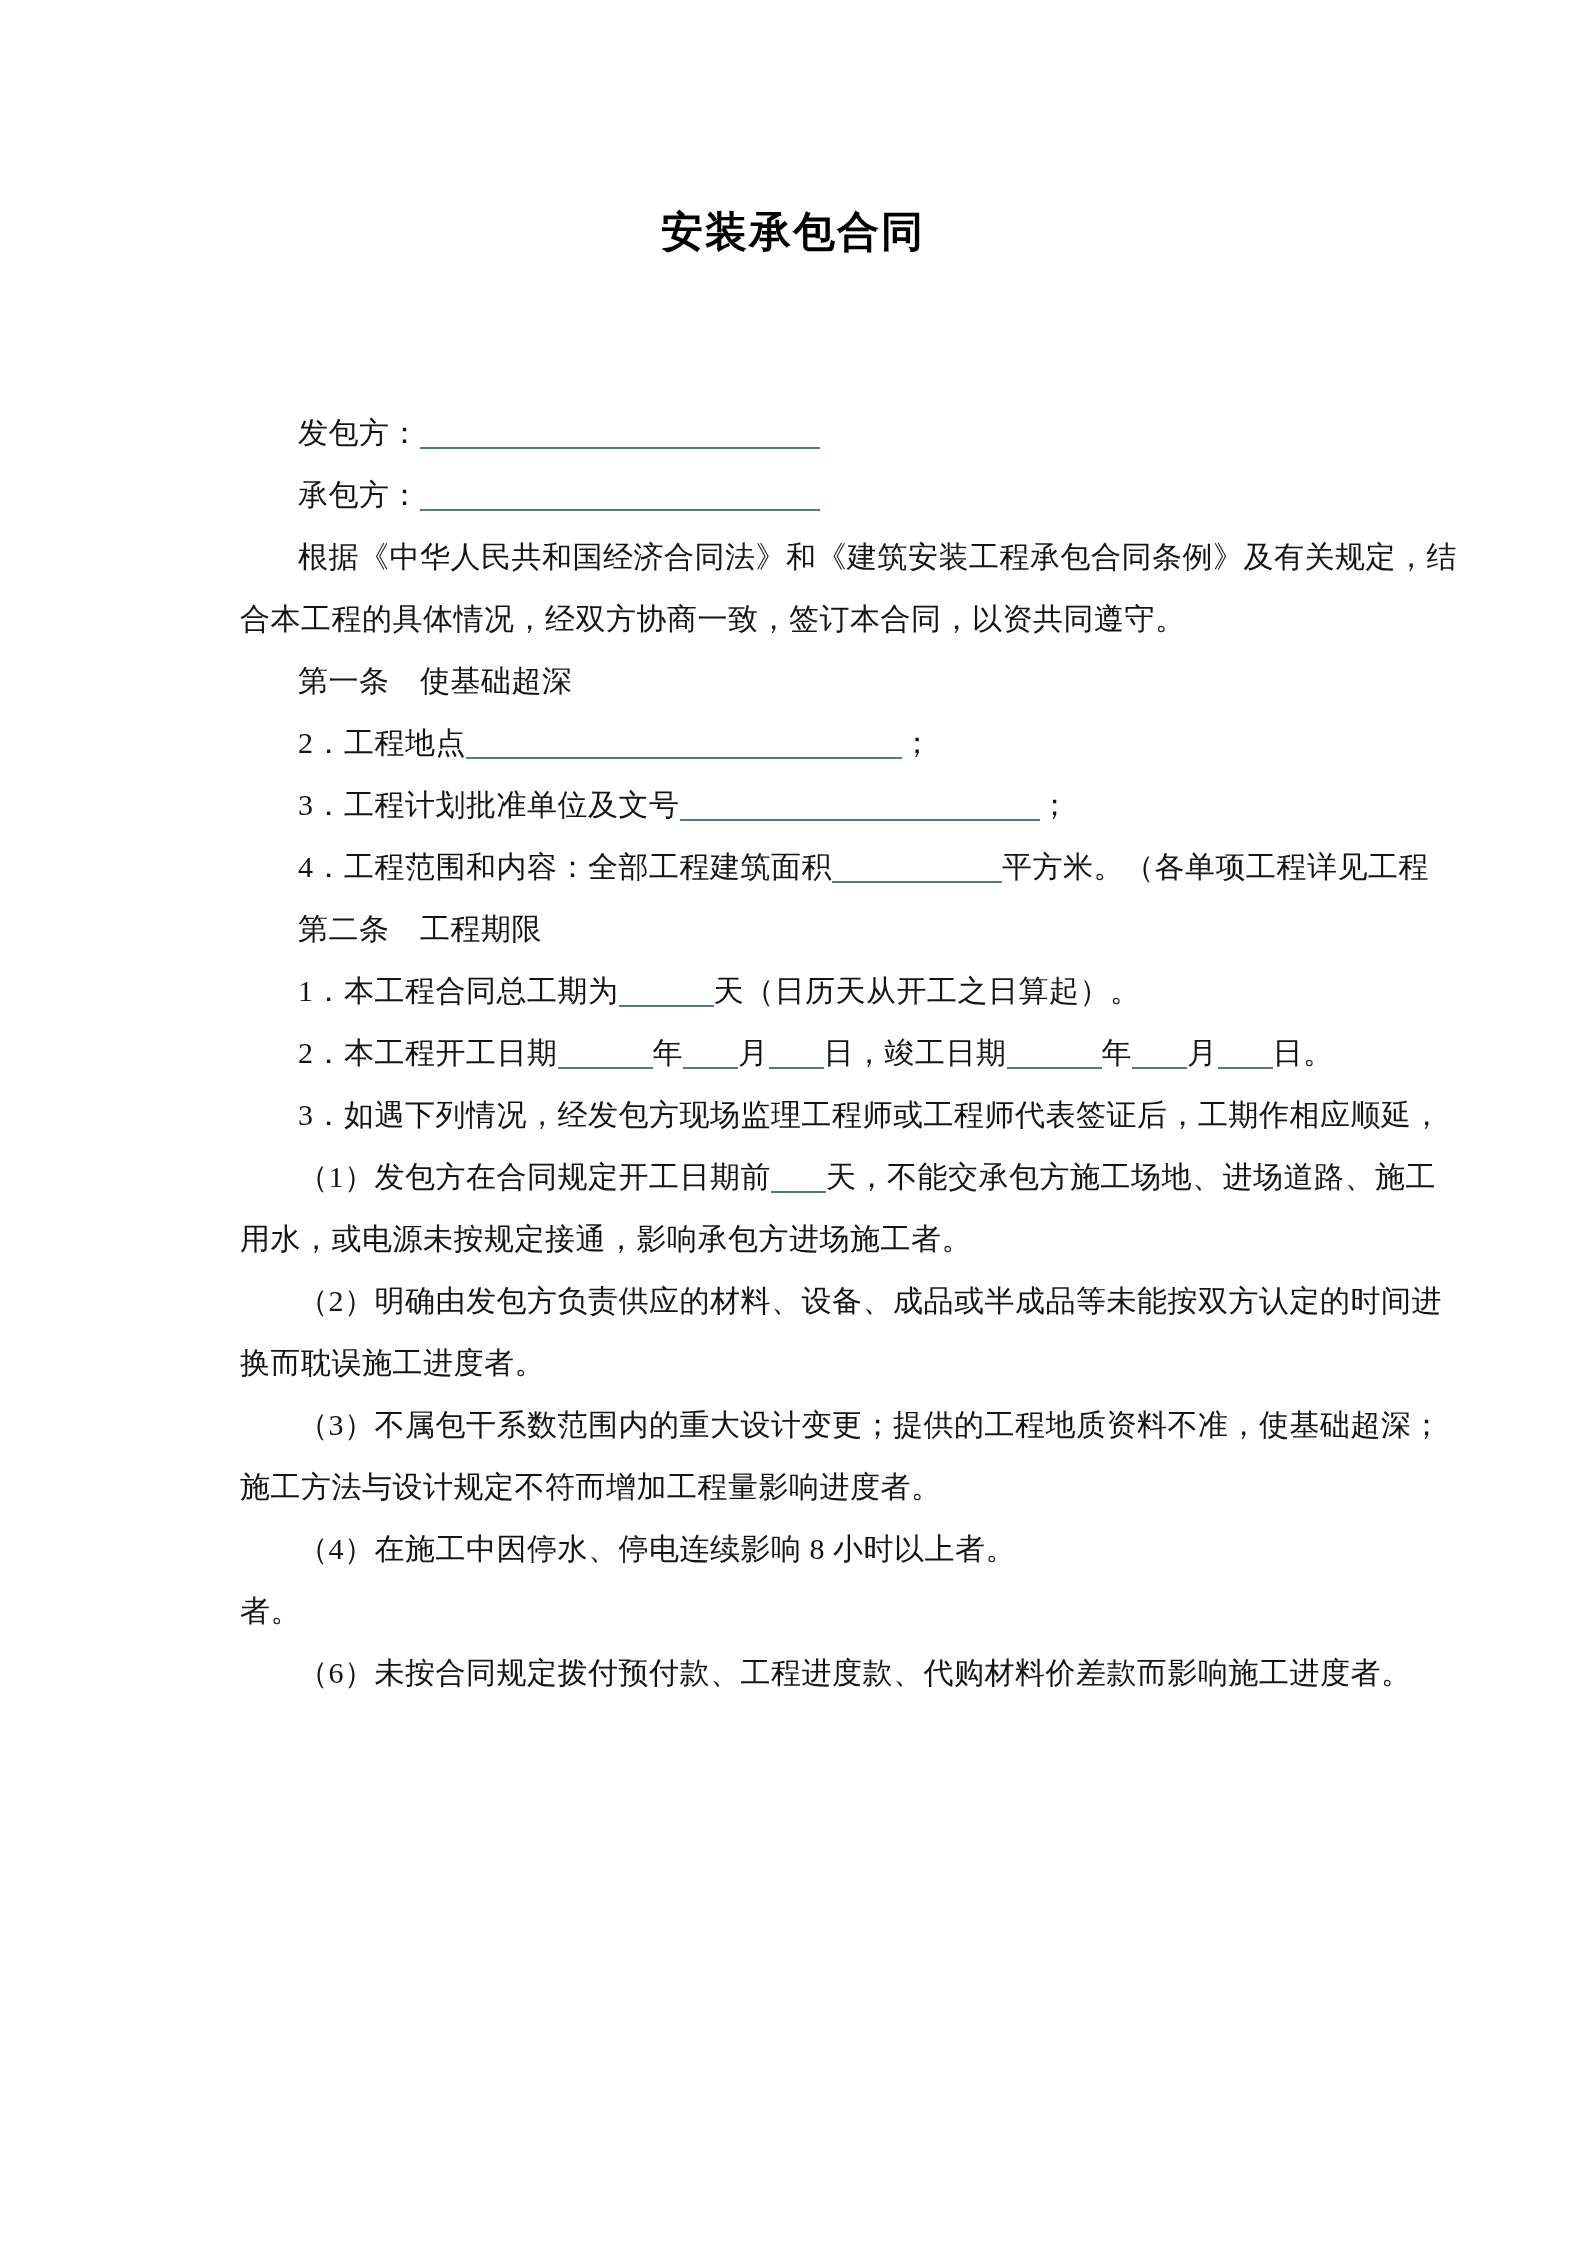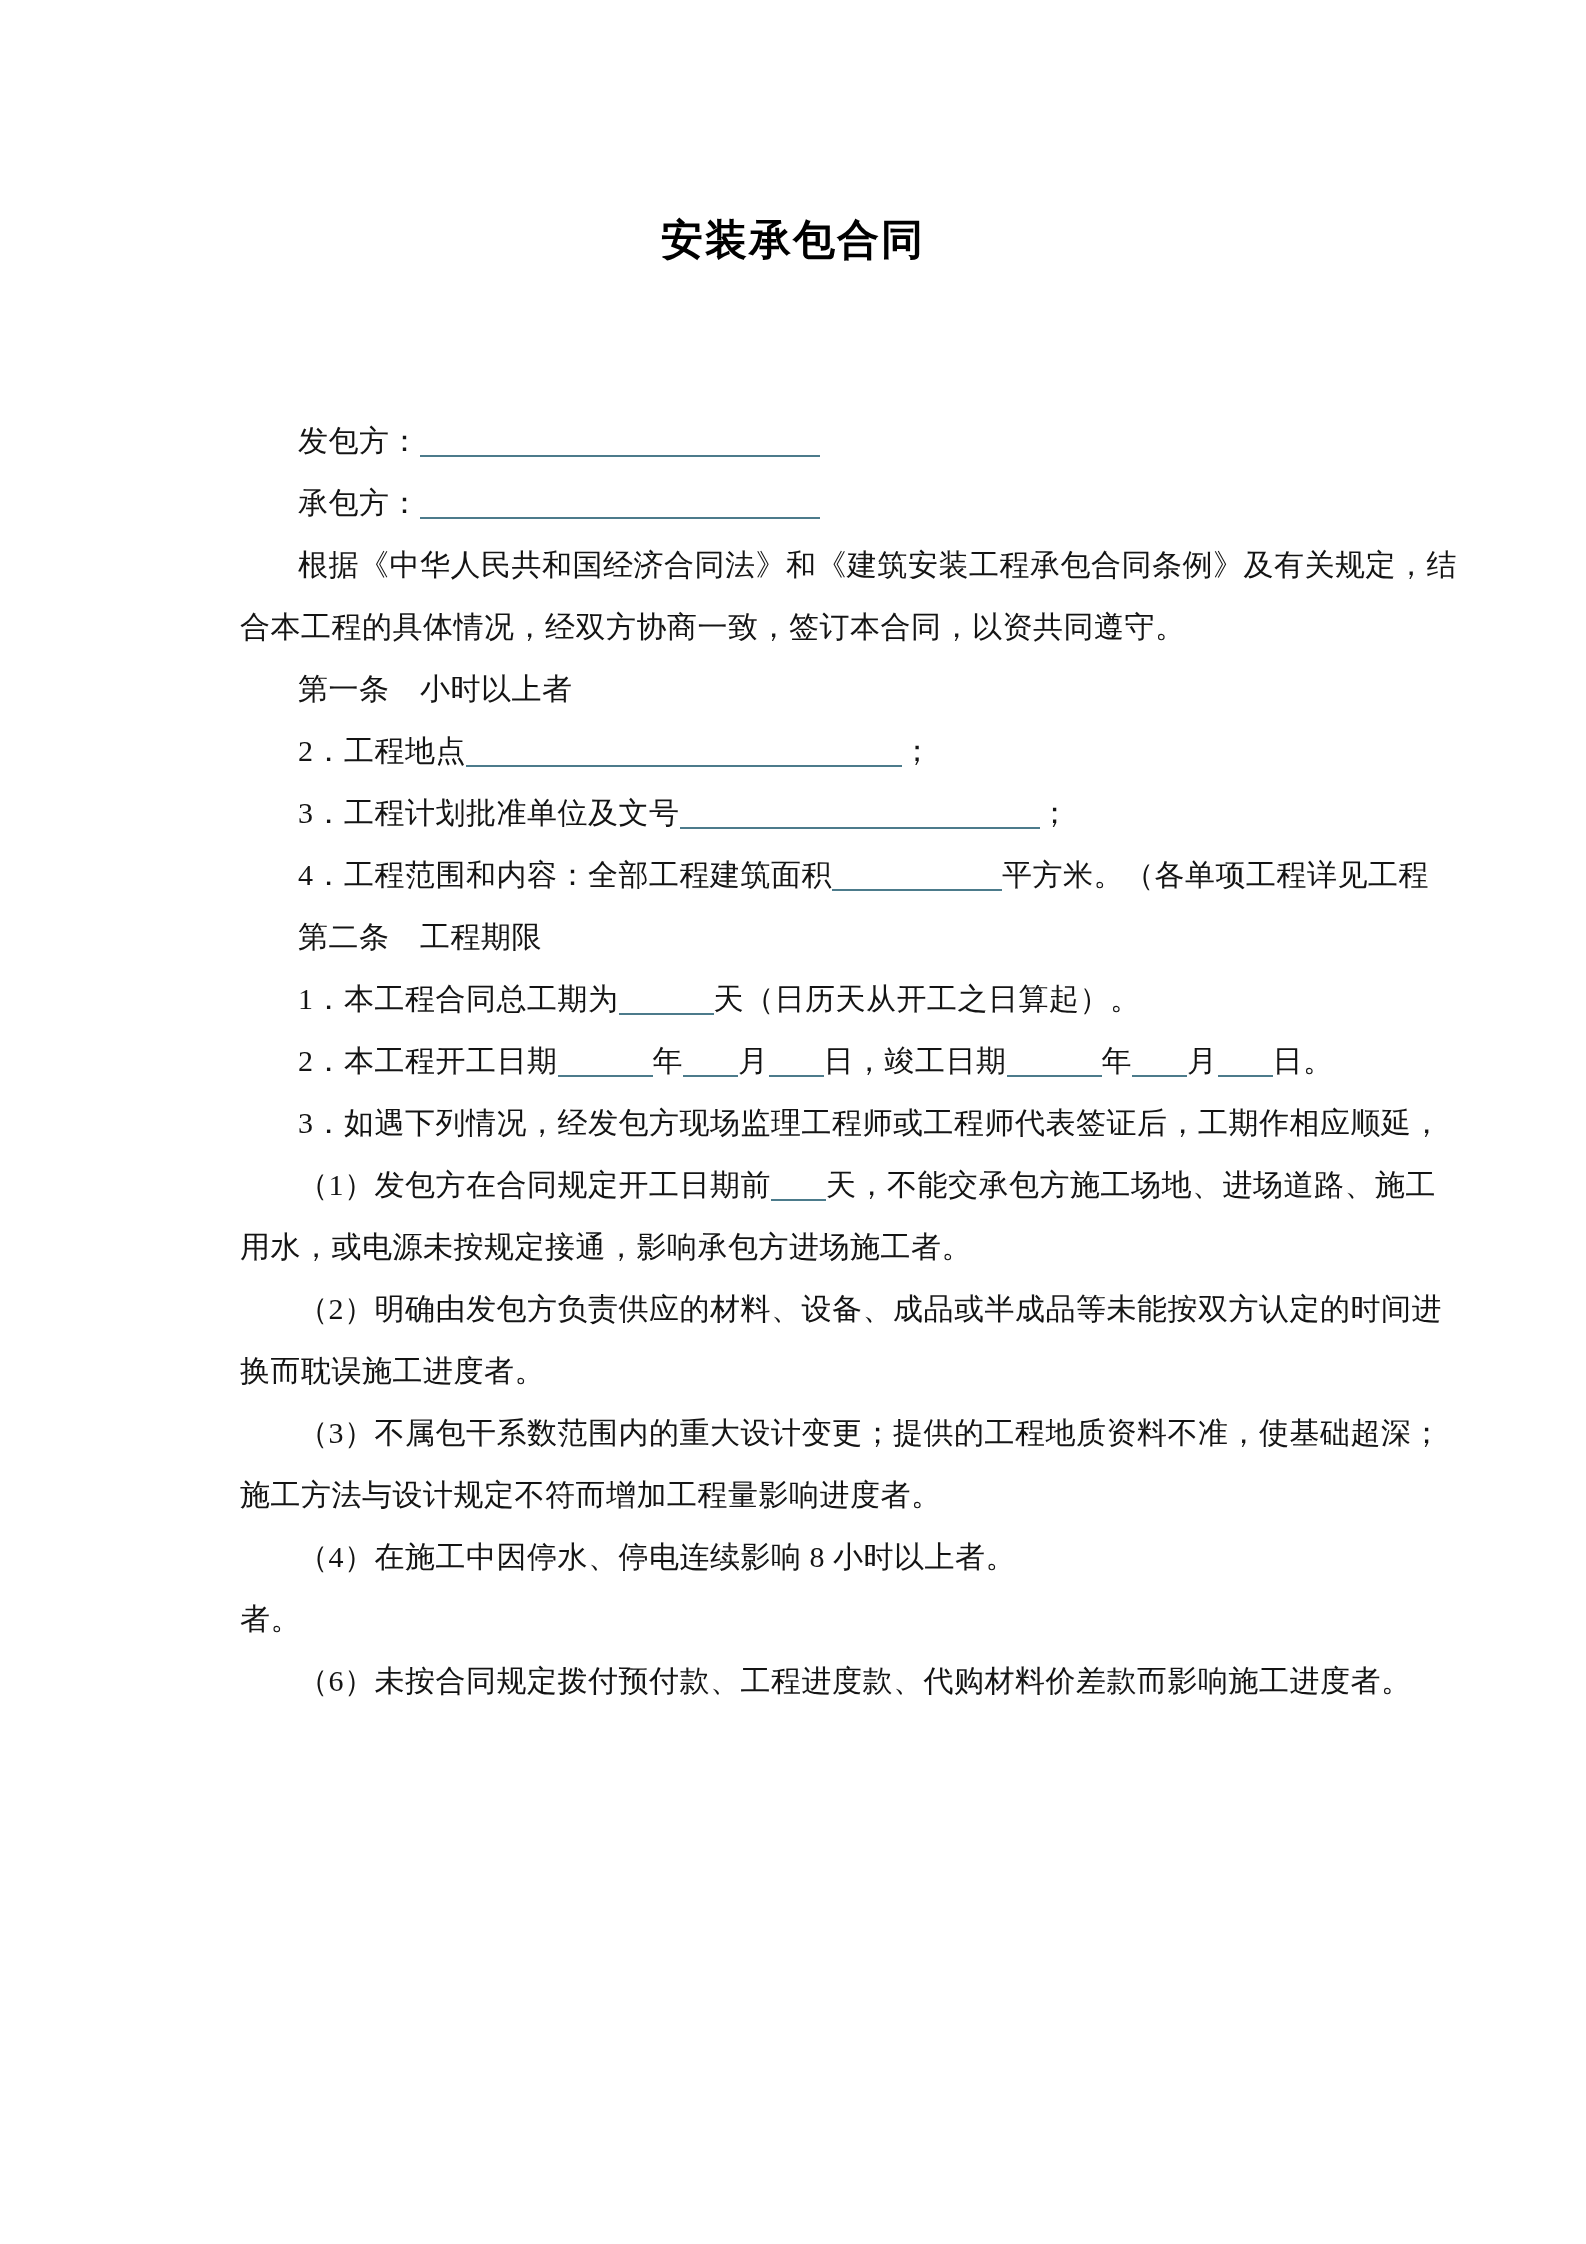--- a/index.html
+++ b/index.html
@@ -8,21 +8,20 @@
     background: #ffffff;
   }
   .page {
     position: relative;
     width: 1586px;
     height: 1879px;
     background: #ffffff;
     overflow: hidden;
     font-family: "Liberation Serif", serif;
     color: #141414;
-    margin-top: 8px;
   }
   .doc-title {
     position: absolute;
     top: 204px;
     left: 0;
     width: 100%;
     text-align: center;
     font-family: "Liberation Sans", sans-serif;
     font-weight: bold;
     font-size: 42px;
@@ -55,21 +54,21 @@
 </head>
 <body>
 
 <div class="page" style="background: rgb(255, 255, 255); color: rgb(20, 20, 20);">
   <div class="doc-title" style="color: rgb(0, 0, 0);">安装承包合同</div>
   <div class="doc-body">
       <div class="line indent"><span>发包方：</span><span class="blank" style="width: 400px;"></span></div>
       <div class="line indent"><span>承包方：</span><span class="blank" style="width: 400px;"></span></div>
       <div class="line indent"><span>根据《中华人民共和国经济合同法》和《建筑安装工程承包合同条例》及有关规定，结</span></div>
       <div class="line"><span>合本工程的具体情况，经双方协商一致，签订本合同，以资共同遵守。</span></div>
-      <div class="line indent"><span>第一条　小时以上者</span></div>
+      <div class="line indent"><span>第一条　使基础超深</span></div>
       <div class="line indent"><span>2．工程地点</span><span class="blank" style="width: 436px;"></span><span>；</span></div>
       <div class="line indent"><span>3．工程计划批准单位及文号</span><span class="blank" style="width: 360px;"></span><span>；</span></div>
       <div class="line indent"><span>4．工程范围和内容：全部工程建筑面积</span><span class="blank" style="width: 170px;"></span><span>平方米。（各单项工程详见工程</span></div>
       <div class="line indent"><span>第二条　工程期限</span></div>
       <div class="line indent"><span>1．本工程合同总工期为</span><span class="blank" style="width: 95px;"></span><span>天（日历天从开工之日算起）。</span></div>
       <div class="line indent"><span>2．本工程开工日期</span><span class="blank" style="width: 95px;"></span><span>年</span><span class="blank" style="width: 55px;"></span><span>月</span><span class="blank" style="width: 55px;"></span><span>日，竣工日期</span><span class="blank" style="width: 95px;"></span><span>年</span><span class="blank" style="width: 55px;"></span><span>月</span><span class="blank" style="width: 55px;"></span><span>日。</span></div>
       <div class="line indent"><span>3．如遇下列情况，经发包方现场监理工程师或工程师代表签证后，工期作相应顺延，</span></div>
       <div class="line indent"><span>（1）发包方在合同规定开工日期前</span><span class="blank" style="width: 55px;"></span><span>天，不能交承包方施工场地、进场道路、施工</span></div>
       <div class="line"><span>用水，或电源未按规定接通，影响承包方进场施工者。</span></div>
       <div class="line indent"><span>（2）明确由发包方负责供应的材料、设备、成品或半成品等未能按双方认定的时间进</span></div>

